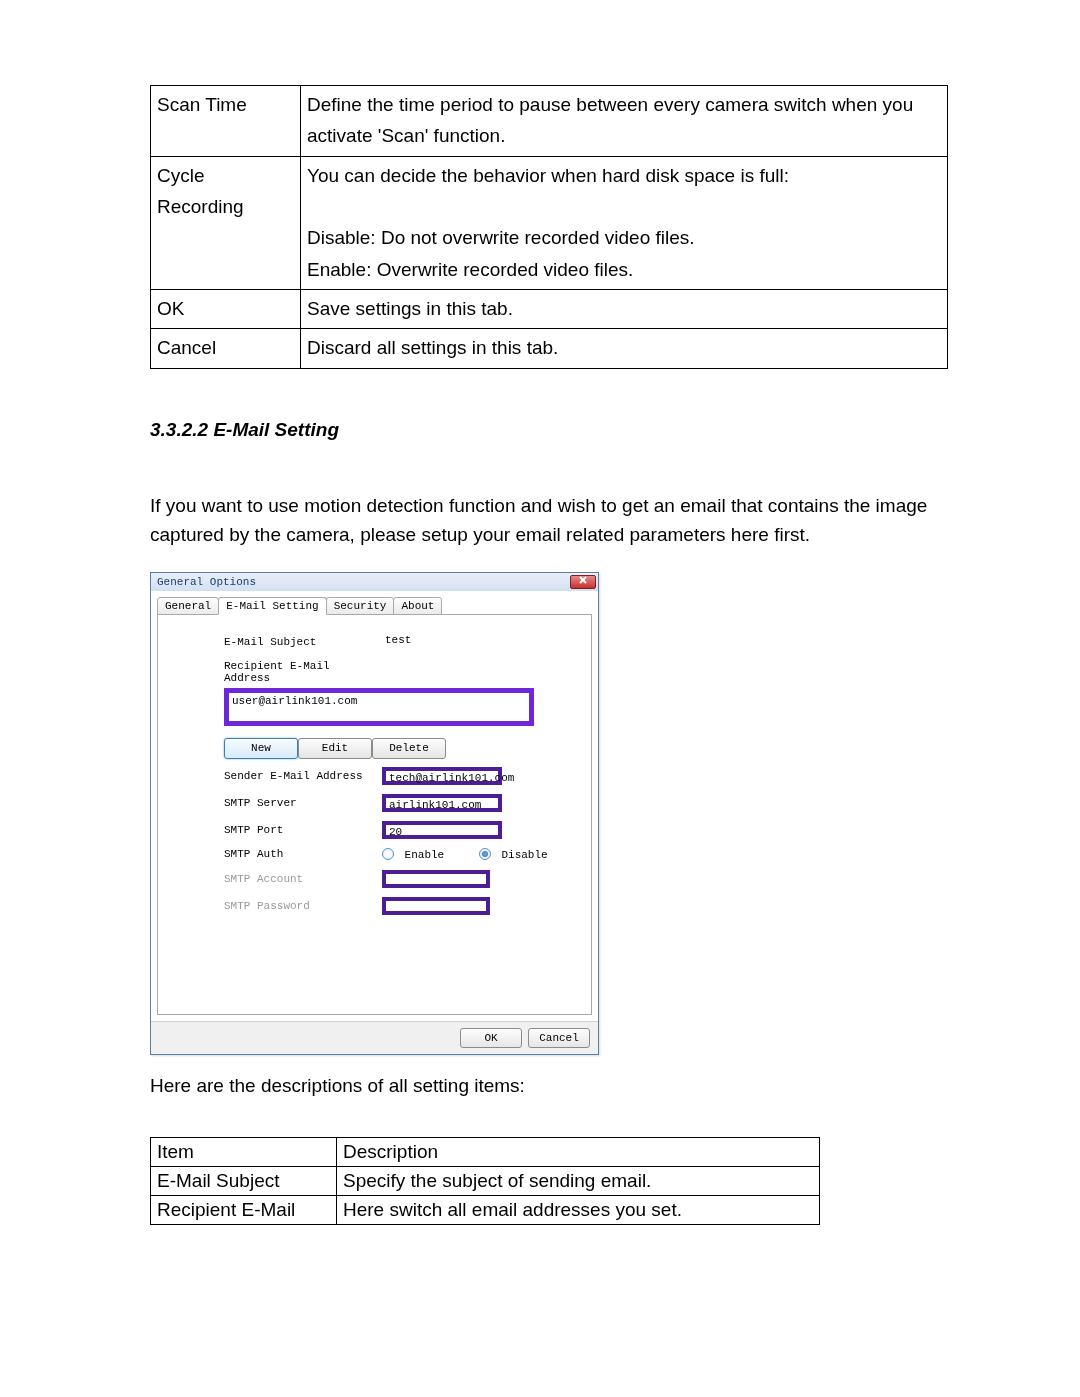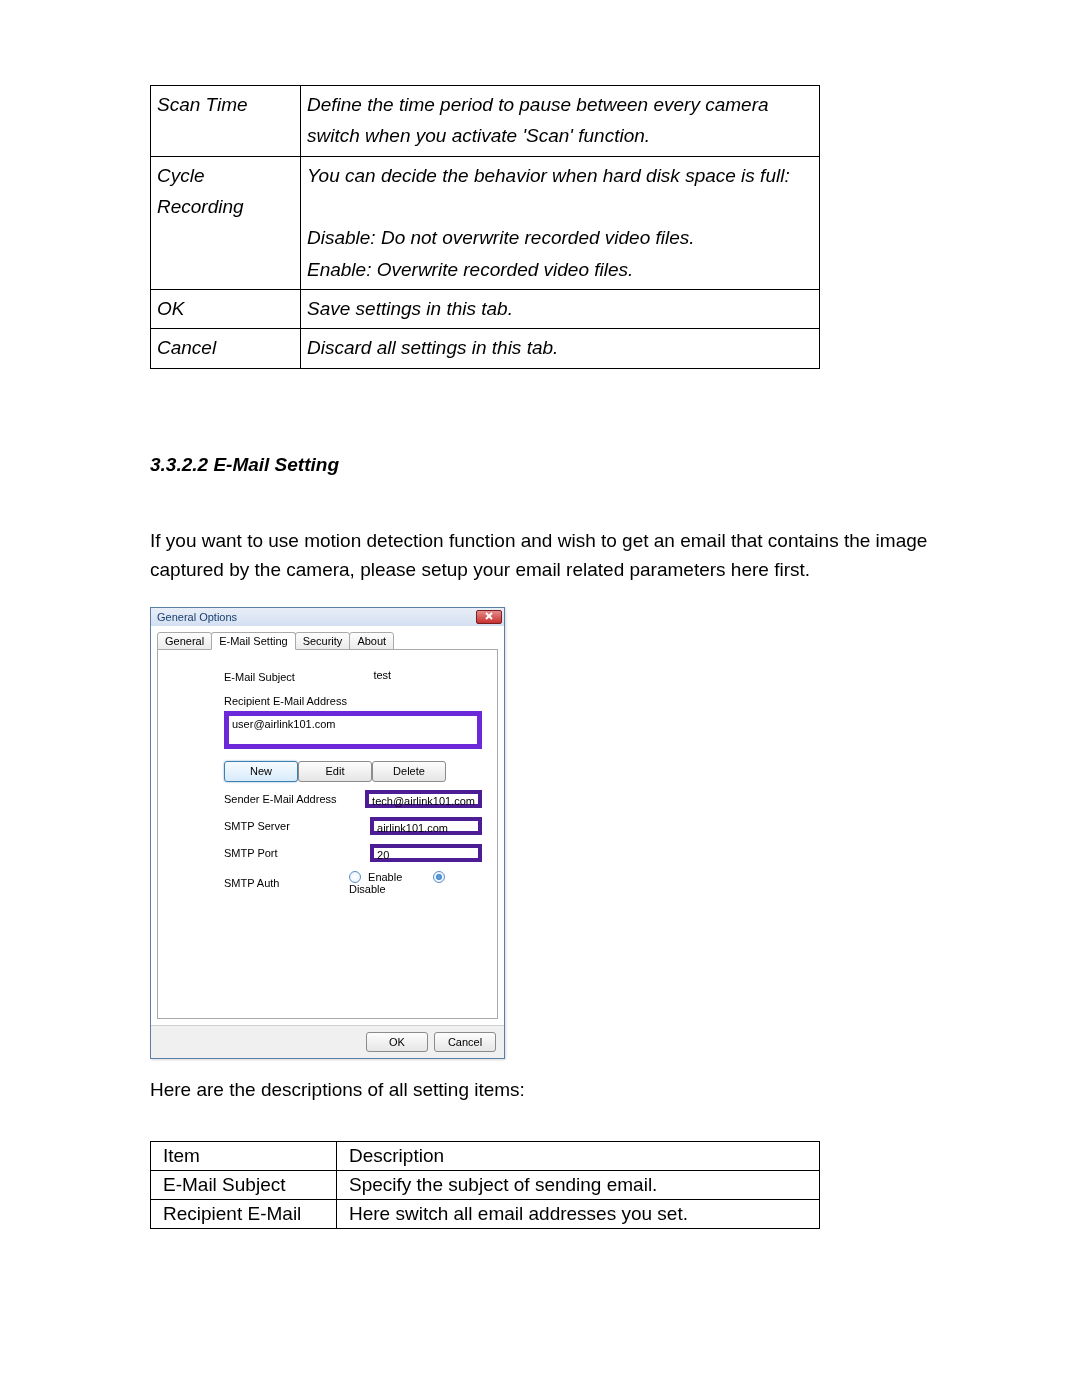--- a/index.html
+++ b/index.html
@@ -8,25 +8,24 @@
     width: 1080px;
     height: 1397px;
     background: #fff;
     font-family: Arial, Helvetica, sans-serif;
     color: #000;
     padding: 85px 150px 0 150px;
   }
 
   
   .def-table {
-    width: 670px;
+    width: 798px;
     border-collapse: collapse;
     font-size: 19px;
-    margin-bottom: 85px;
-    font-style: italic;
+    margin-bottom: 50px;
   }
   .def-table td {
     border: 1px solid #000;
     padding: 3px 6px 4px 6px;
     vertical-align: top;
     line-height: 1.65;
   }
   .def-table td:first-child { width: 150px; }
 
   
@@ -38,23 +37,23 @@
   }
 
   .intro-para {
     font-size: 19px;
     line-height: 1.55;
     margin: 0 0 22px 0;
   }
 
   
   .dialog {
-    width: 355px;
+    width: 449px;
     border: 1px solid #5a7fa5;
-    font-family: Liberation Sans, sans-serif;
+    font-family: Liberation Mono, monospace;
     font-size: 11px;
     color: #000;
     margin-bottom: 20px;
     background: #fff;
     box-shadow: 1px 1px 2px rgba(0,0,0,0.15);
   }
   .dlg-title {
     display: flex;
     justify-content: space-between;
     align-items: center;
@@ -189,21 +188,21 @@
     margin: 12px 0 40px 0;
   }
 
   .desc-table {
     width: 670px;
     border-collapse: collapse;
     font-size: 19px;
   }
   .desc-table td, .desc-table th {
     border: 1px solid #000;
-    padding: 3px 12px;
+    padding: 3px 6px;
     text-align: left;
     font-weight: normal;
   }
   .desc-table td:first-child, .desc-table th:first-child { width: 186px; }
 </style>
 </head>
 <body>
 
 <table class="def-table">
   <tbody>
@@ -289,21 +288,29 @@
     <div class="form-row">
       <span class="form-lbl">SMTP Auth</span>
       <span>
         <span class="radio"></span>
         <span class="radio-lbl">Enable</span>
         <span class="radio checked"></span>
         <span class="radio-lbl">Disable</span>
       </span>
     </div>
 
-
+    <div class="form-row">
+      <span class="form-lbl disabled-lbl">SMTP Account</span>
+      <span class="txt-in mid"></span>
+    </div>
+
+    <div class="form-row">
+      <span class="form-lbl disabled-lbl">SMTP Password</span>
+      <span class="txt-in mid"></span>
+    </div>
 
   </div>
 
   <div class="dlg-footer">
     <div class="footbtn">OK</div>
     <div class="footbtn">Cancel</div>
   </div>
 </div>
 
 <p class="after-dlg">Here are the descriptions of all setting items:</p>

